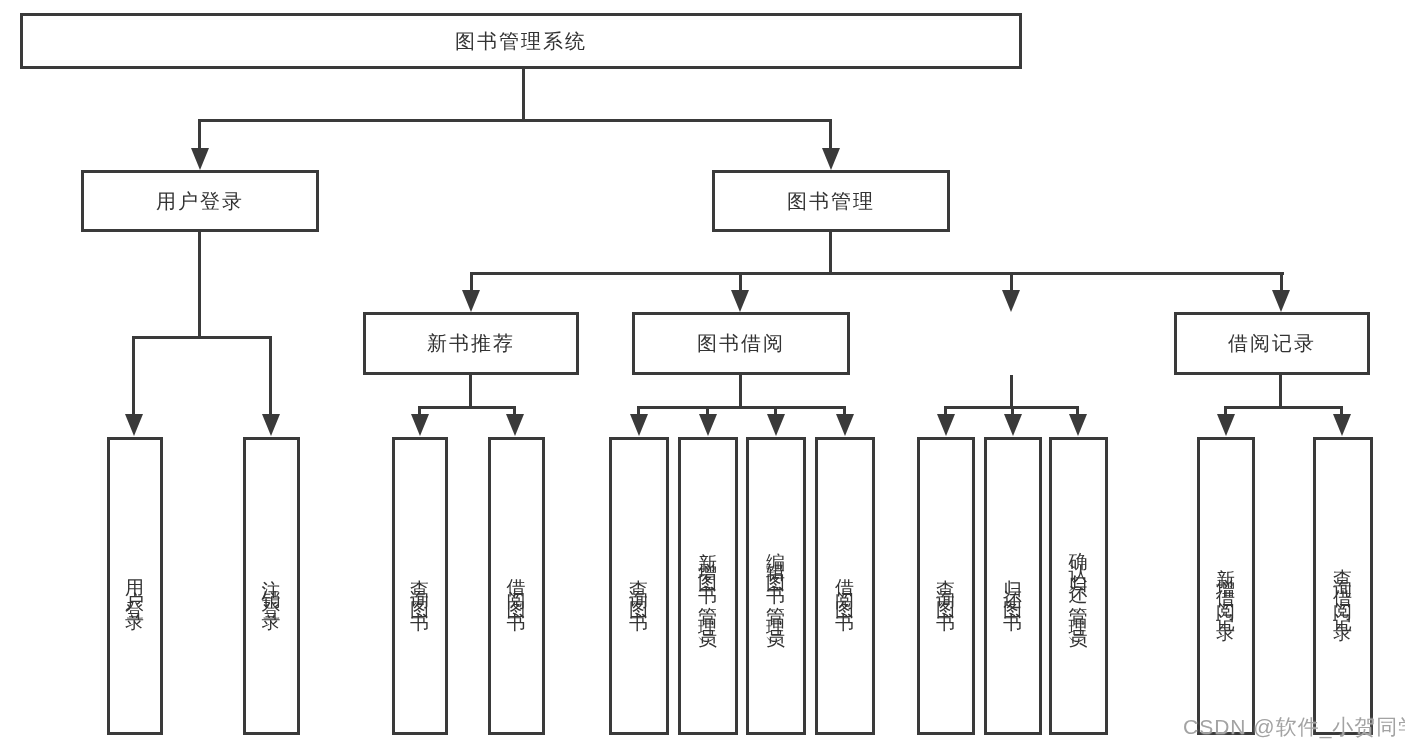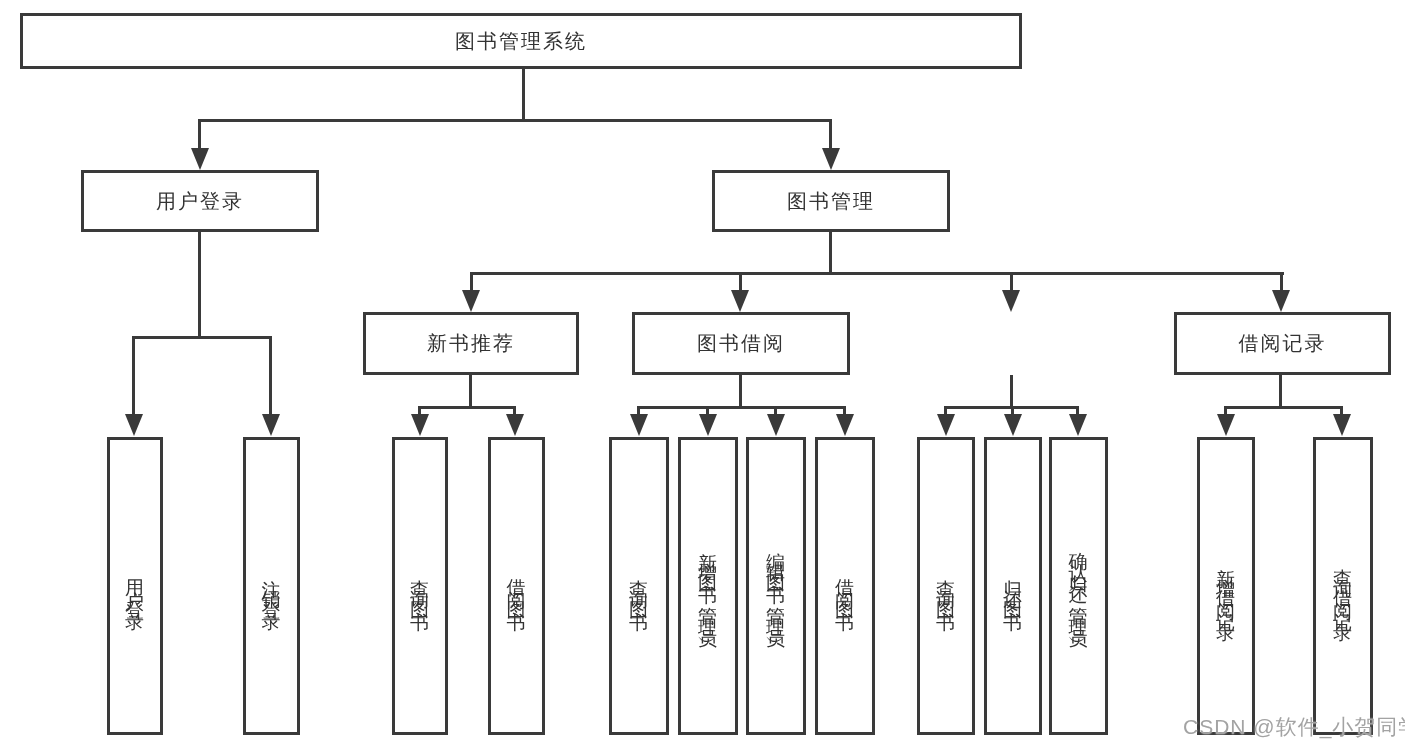--- a/index.html
+++ b/index.html
@@ -105,21 +105,21 @@
   <div class="arrowhead" style="left:1002px; top:290px;"></div>
   <div class="vline" style="left:1280px; top:272px; height:20px;"></div>
   <div class="arrowhead" style="left:1272px; top:290px;"></div>
 
   <div class="box" style="left:632px; top:312px; width:218px; height:63px;">
     <span class="hlabel">图书借阅</span>
   </div>
   <div class="box" style="left:363px; top:312px; width:216px; height:63px;">
     <span class="hlabel">新书推荐</span>
   </div>
-  <div class="box" style="left:1174px; top:312px; width:217px; height:63px;font-family:Liberation Mono, monospace;">
+  <div class="box" style="left:1174px; top:312px; width:196px; height:63px;font-family:Liberation Mono, monospace;">
     <span class="hlabel">借阅记录</span>
   </div>
 
   <div class="vline" style="left:469px; top:375px; height:34px;"></div>
   <div class="hline" style="left:418px; top:406px; width:98px;"></div>
   <div class="vline" style="left:418px; top:406px; height:10px;"></div>
   <div class="arrowhead" style="left:411px; top:414px;"></div>
   <div class="vline" style="left:513px; top:406px; height:10px;"></div>
   <div class="arrowhead" style="left:506px; top:414px;"></div>
 

